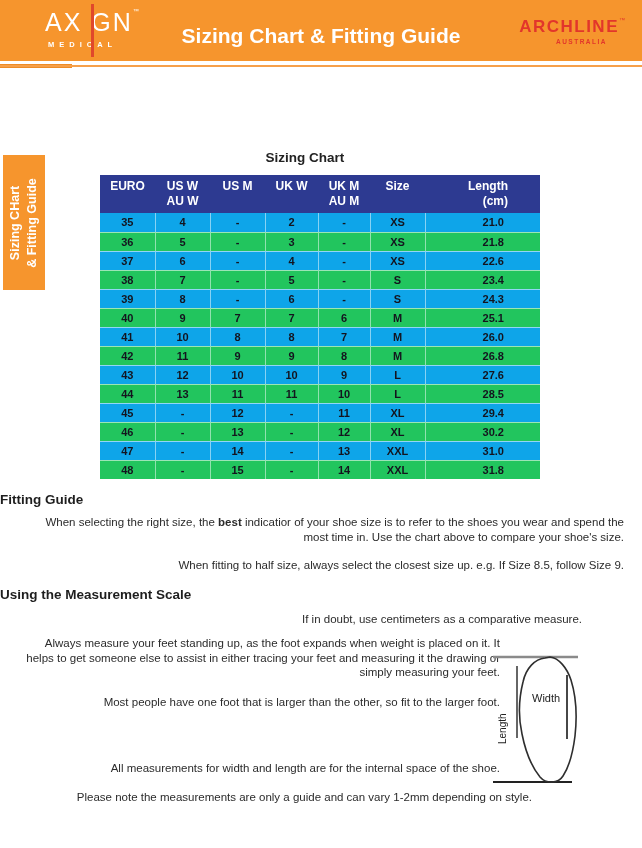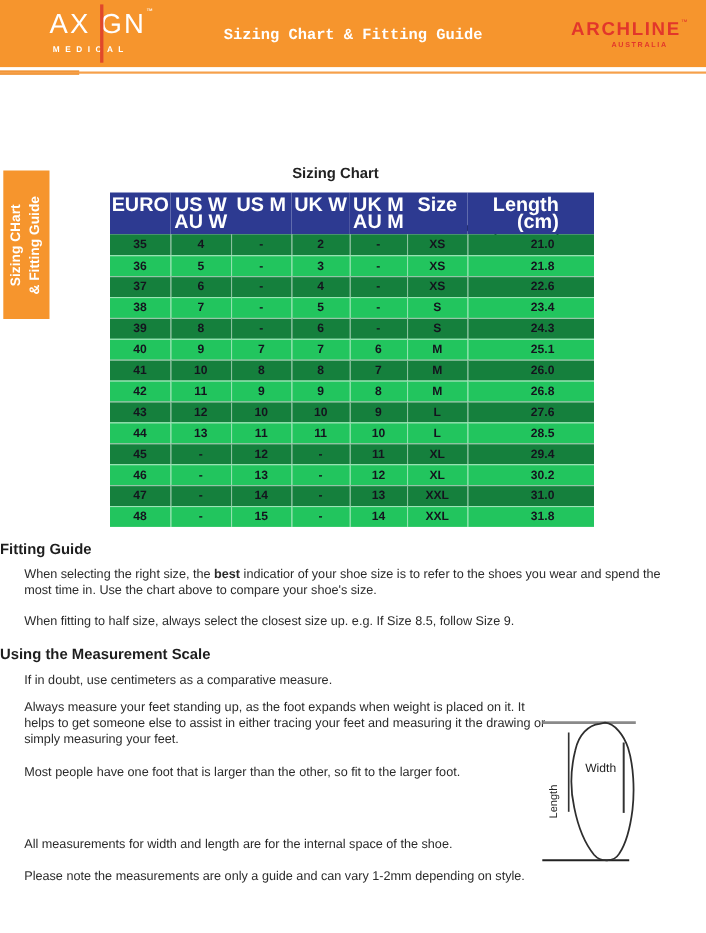--- a/index.html
+++ b/index.html
@@ -7,48 +7,48 @@
   #page { position:relative; width:642px; height:848px; overflow:hidden; background:#fff; }
 
   
   .header { position:absolute; left:0; top:0; width:642px; height:61px; background:#F6952D; }
   .axign { position:absolute; left:45px; top:8px; width:110px; color:#fff; }
   .axign-word { font-size:25px; letter-spacing:2px; font-weight:400; white-space:nowrap; }
   .axign-gap { display:inline-block; width:9px; }
   .axign-tm { font-size:6px; vertical-align:18px; }
   .axign-bar { position:absolute; left:46px; top:-4px; width:3px; height:53px; background:#E0482B; }
   .axign-sub { margin-top:3px; font-size:7.5px; font-weight:bold; letter-spacing:5px; padding-left:3px; }
-  .header-title { position:absolute; left:50%; top:24px; transform:translateX(-50%); color:#fff; font-size:14px; font-weight:bold; white-space:nowrap;font-family:Liberation Mono, monospace; }
+  .header-title { position:absolute; left:50%; top:24px; transform:translateX(-50%); color:#fff; font-size:21px; font-weight:bold; white-space:nowrap; }
   .archline { position:absolute; right:17px; top:17px; text-align:right; color:#E2362B; }
   .archline-word { font-size:17px; font-weight:bold; letter-spacing:1.5px;text-align:center; }
   .archline-tm { font-size:6px; vertical-align:10px; }
   .archline-sub { font-size:6.5px; font-weight:bold; letter-spacing:1.5px; margin-top:1px; padding-right:18px; }
   .rule-left { position:absolute; left:0; top:64px; width:72px; height:4px; background:#EE8C26; }
   .rule-main { position:absolute; left:0; top:65px; width:642px; height:2px; background:#F6A04A; }
 
   
   .side-tab { position:absolute; left:3px; top:155px; width:42px; height:135px; background:#F6952D; }
   .side-tab-inner { position:absolute; left:-46.5px; top:46.5px; width:135px; height:42px; transform:rotate(-90deg); text-align:center; color:#fff; font-weight:bold; font-size:12.5px; line-height:17px; padding-top:3px; }
 
   
   .chart-title { position:absolute; left:0; top:150px; width:610px; text-align:center; font-size:13.5px; font-weight:bold; color:#222; }
   .foot-note { position:absolute; left:380px; top:159px; width:130px; text-align:right; font-size:13px; font-weight:bold; color:#111;margin-top:40px; }
   table.sizing { position:absolute; left:100px; top:175px; width:440px; border-collapse:collapse; table-layout:fixed; }
-  table.sizing thead th { background:#2D3A91; color:#fff; font-size:18px; font-weight:bold; vertical-align:top; padding-top:4px; height:38px; line-height:15px; text-align:center; }
+  table.sizing thead th { background:#2D3A91; color:#fff; font-size:12px; font-weight:bold; vertical-align:top; padding-top:4px; height:38px; line-height:15px; text-align:center; }
   table.sizing thead th.len { text-align:right; padding-right:32px; }
   table.sizing tbody td { height:19px; font-size:11px; font-weight:bold; text-align:center; color:#14141e; }
   table.sizing tbody td.len { text-align:right; padding-right:36px; }
-  table.sizing tbody tr.teal td { background:#15803d; }
+  table.sizing tbody tr.teal td { background:#0ea5e9; }
   table.sizing tbody tr.peri td { background:#22c55e; }
   table.sizing tbody tr + tr td { border-top:1px solid rgba(255,255,255,.55); }
   table.sizing tbody td + td { border-left:1px solid rgba(255,255,255,.5); }
 
   
   .sec-heading { position:absolute; left:0; width:610px; font-size:13.5px; font-weight:bold; color:#1e1e1e; }
-  .para { position:absolute; left:22px; font-size:11.5px; line-height:14.5px; color:#2b2b2b; }
+  .para { position:absolute; left:22px; font-size:11.5px; line-height:14.5px; color:#2b2b2b;text-align:right; }
 
   
   .foot-diagram { position:absolute; left:490px; top:646px; width:150px; height:145px; }
   .foot-diagram text { font-family:"Liberation Sans", sans-serif; fill:#222; }
 </style>
 </head>
 <body>
 
 <div id="page">
 

